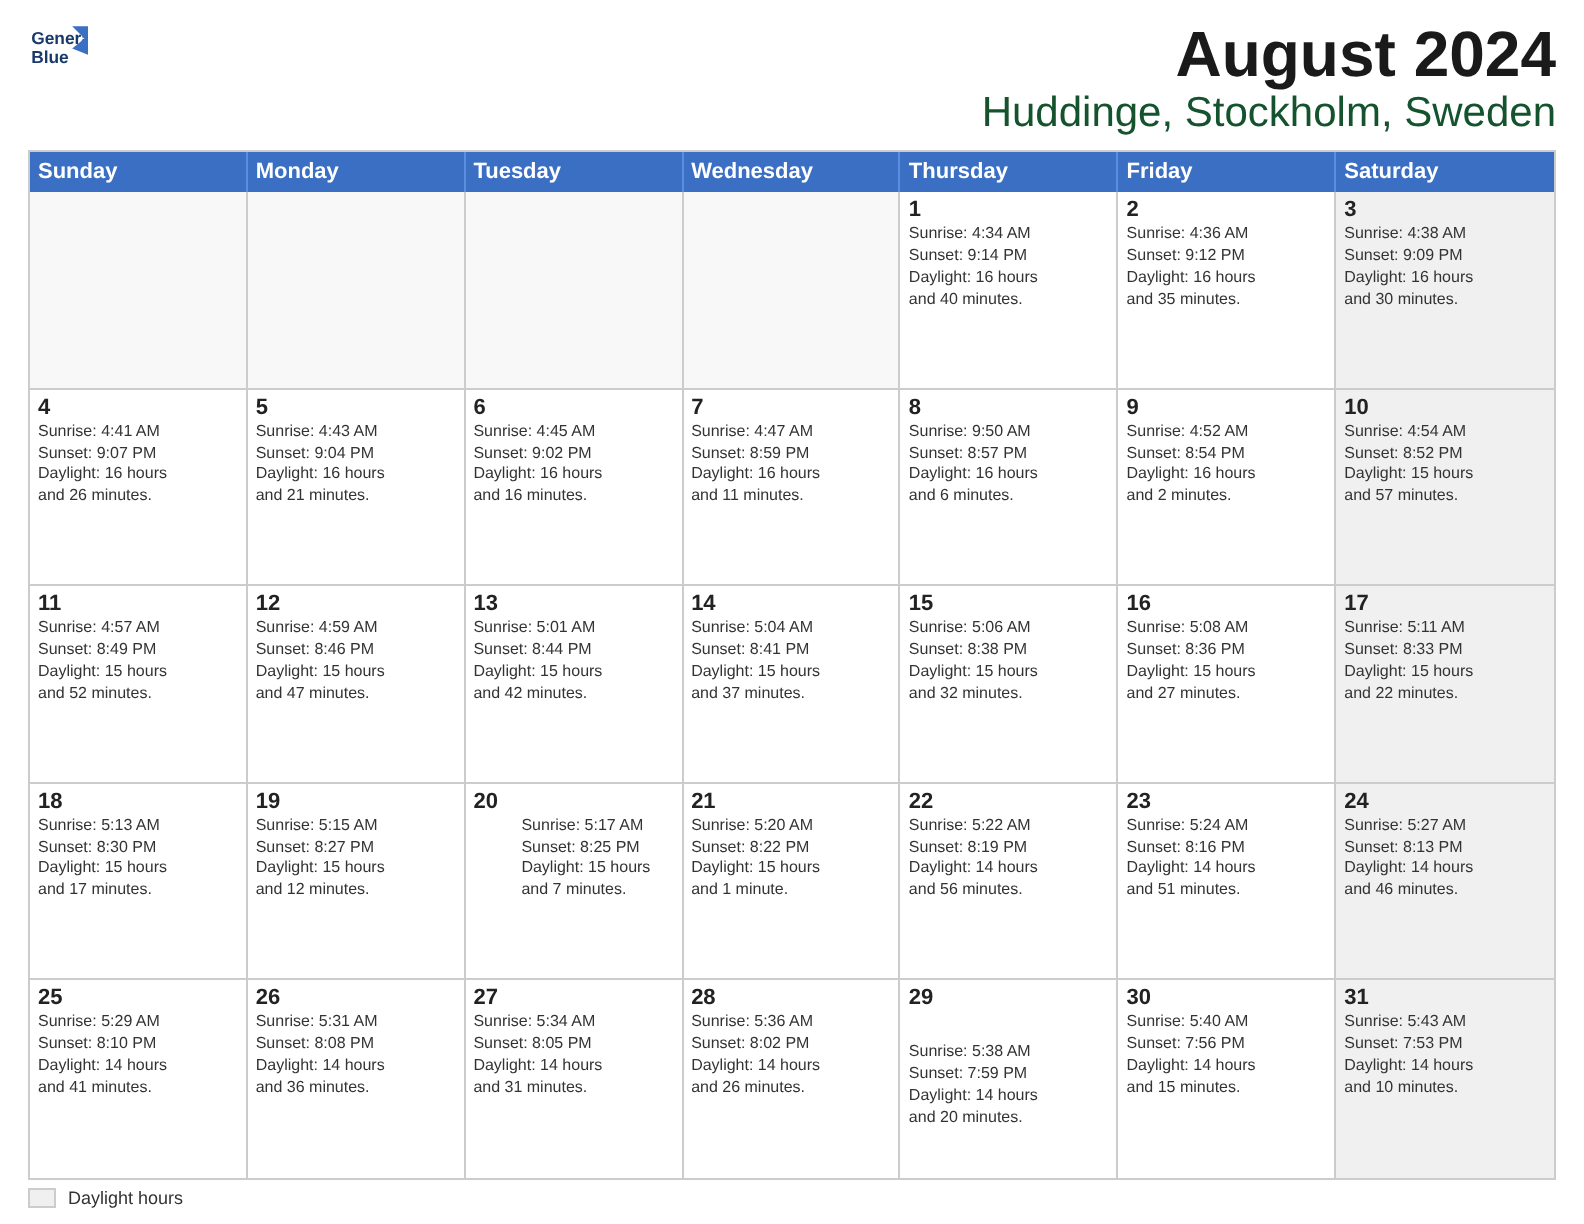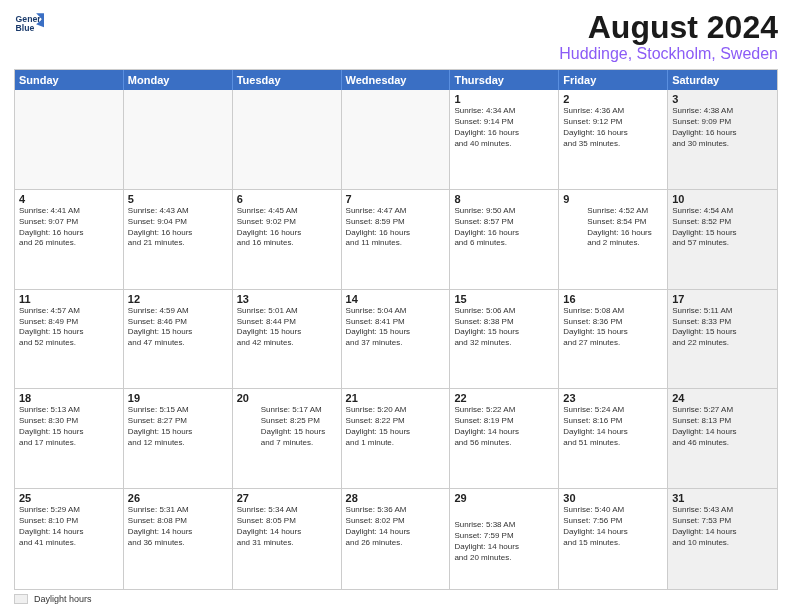--- a/index.html
+++ b/index.html
@@ -35,22 +35,22 @@
     .title-block {
       text-align: right;
     }
     .main-title {
       font-size: 32px;
       font-weight: bold;
       color: #1a1a1a;
       line-height: 1.1;
     }
     .subtitle {
-      font-size: 16px;
-      color: #8b5cf6;
+      font-size: 21px;
+      color: #14532d;
     }
     .calendar {
       flex: 1;
       display: flex;
       flex-direction: column;
       border: 1px solid #ccc;
     }
     .cal-header {
       display: grid;
       grid-template-columns: repeat(7, 1fr);
@@ -202,21 +202,21 @@
           </div>
           <div class="cal-cell">
             <div class="day-num">8</div>
             <div class="day-info" style="white-space: pre-line;">Sunrise: 9:50 AM
 Sunset: 8:57 PM
 Daylight: 16 hours
 and 6 minutes.</div>
           </div>
           <div class="cal-cell">
             <div class="day-num">9</div>
-            <div class="day-info" style="white-space: pre-line; margin-left: 24px;">Sunrise: 4:52 AM
+            <div class="day-info" style="white-space: pre-line;">Sunrise: 4:52 AM
 Sunset: 8:54 PM
 Daylight: 16 hours
 and 2 minutes.</div>
           </div>
           <div class="cal-cell shaded">
             <div class="day-num">10</div>
             <div class="day-info" style="white-space: pre-line;">Sunrise: 4:54 AM
 Sunset: 8:52 PM
 Daylight: 15 hours
 and 57 minutes.</div>

